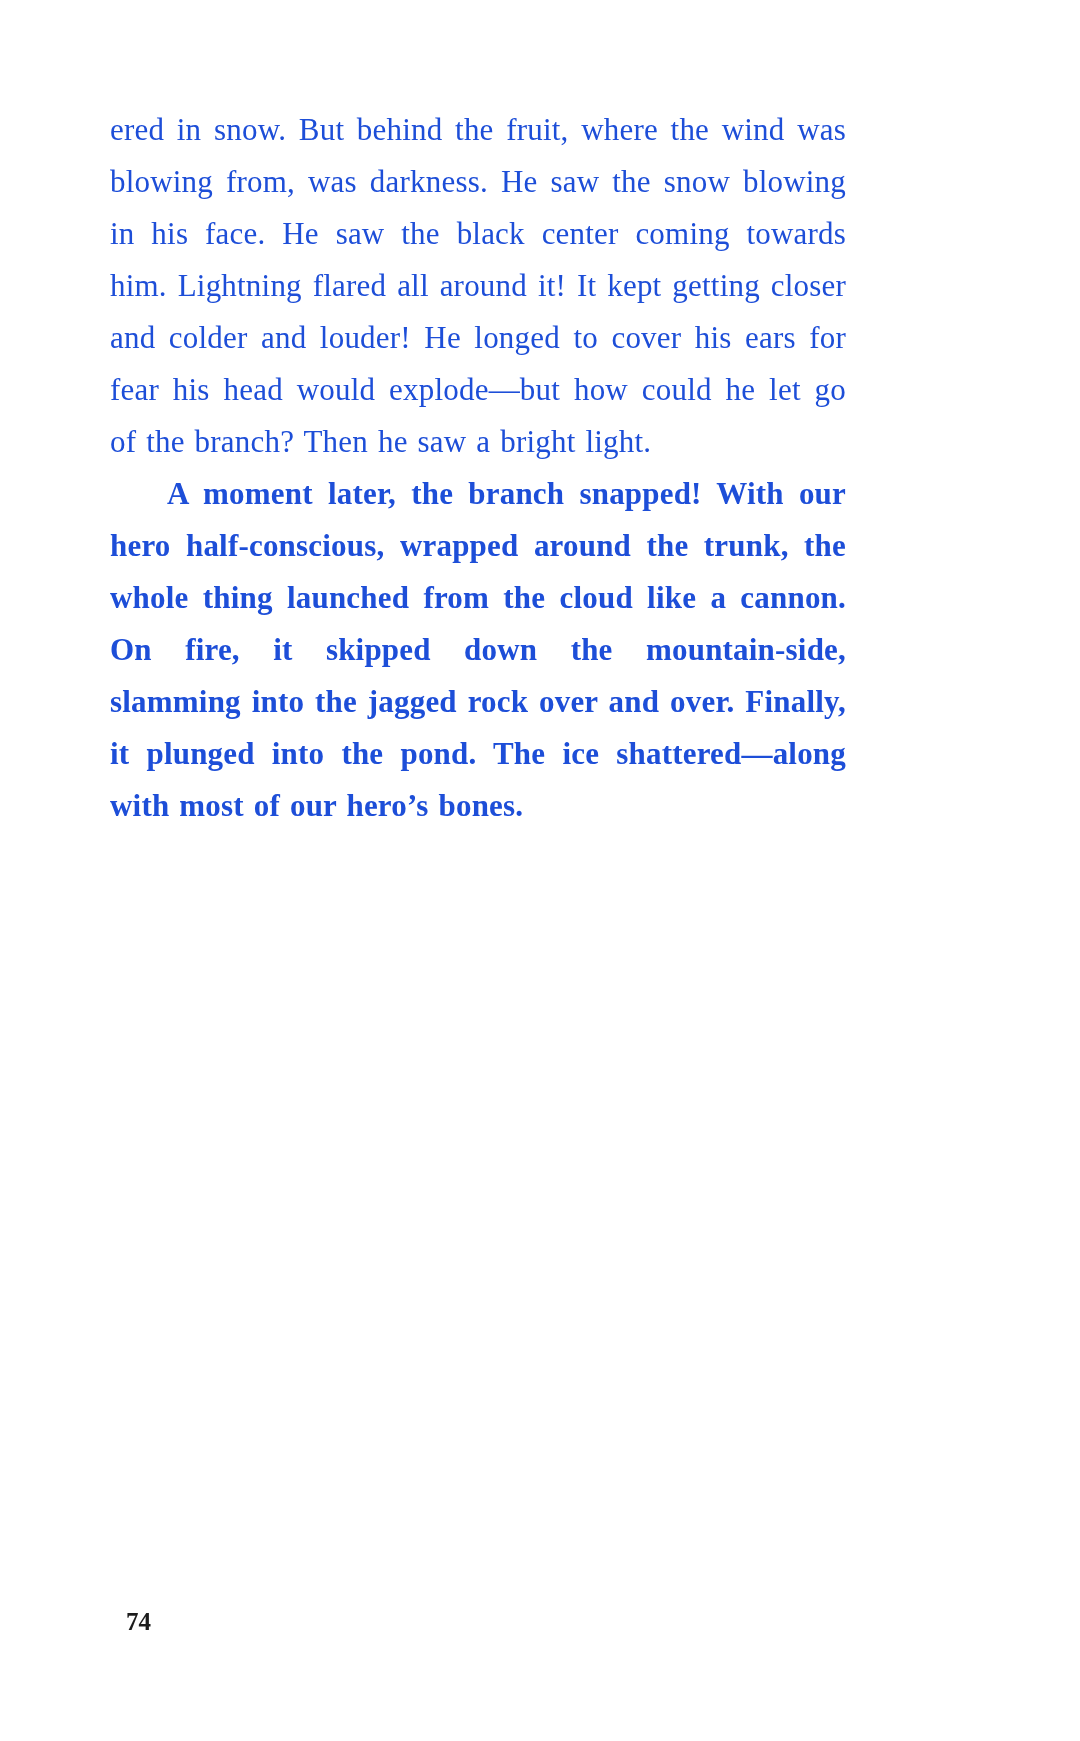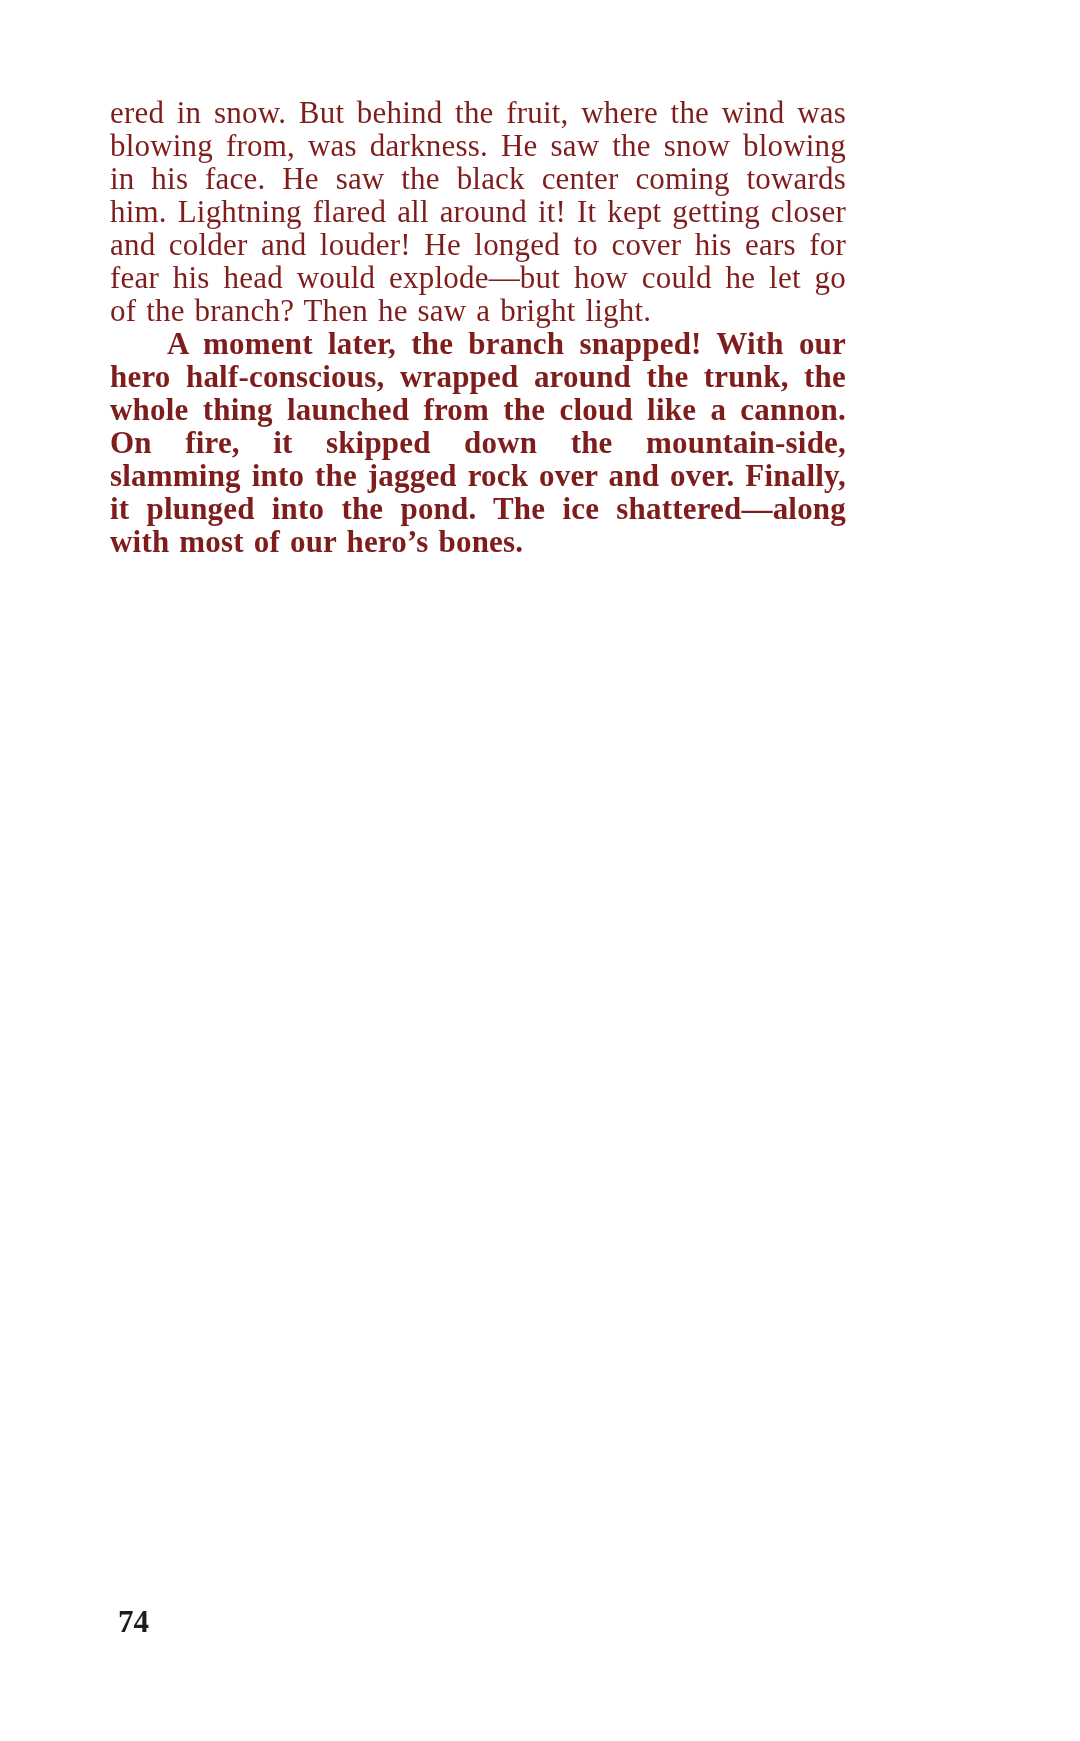--- a/index.html
+++ b/index.html
@@ -10,45 +10,45 @@
   .book-page {
     position: relative;
     width: 1080px;
     height: 1741px;
     background: #ffffff;
     overflow: hidden;
   }
   .text-block {
     position: absolute;
     left: 110px;
-    top: 96px;
+    top: 104px;
     width: 736px;
     font-family: "Liberation Serif", serif;
     font-size: 31px;
-    line-height: 33px;
-    color: #7f1d1d;
+    line-height: 52px;
+    color: #1d4ed8;
     text-align: justify;
     letter-spacing: 0.2px;
     word-spacing: 2px;
   }
   .text-block p {
     margin: 0;
     padding: 0;
   }
   .text-block p.indent {
     text-indent: 57px;
     font-weight: bold;
   }
   .folio {
     position: absolute;
-    left: 118px;
+    left: 126px;
     top: 1604px;
     font-family: "Liberation Serif", serif;
     font-weight: bold;
-    font-size: 31px;
+    font-size: 25px;
     line-height: 36px;
     color: #1c1c1c;
   }
 </style>
 </head>
 <body>
 
 <div class="book-page">
   <div class="text-block">
     <p>ered in snow. But behind the fruit, where the wind was blowing from, was darkness. He saw the snow blowing in his face. He saw the black center coming towards him. Lightning flared all around it! It kept getting closer and colder and louder! He longed to cover his ears for fear his head would explode—but how could he let go of the branch? Then he saw a bright light.</p>

